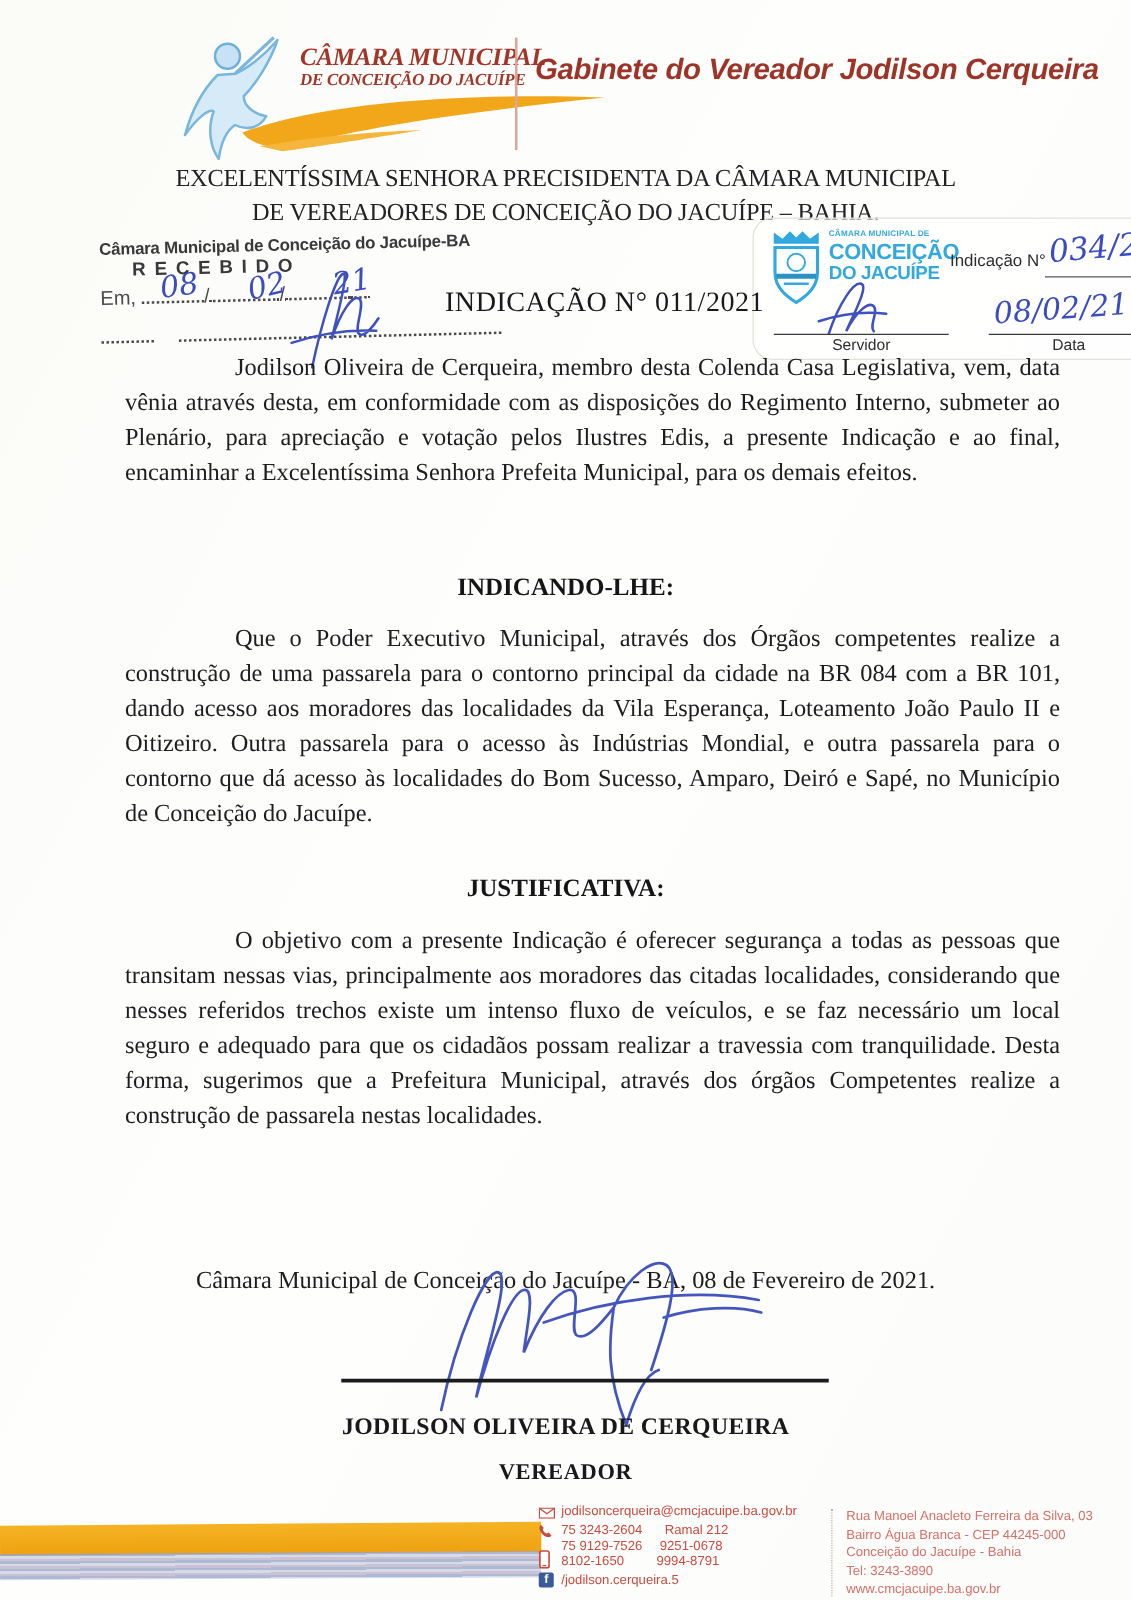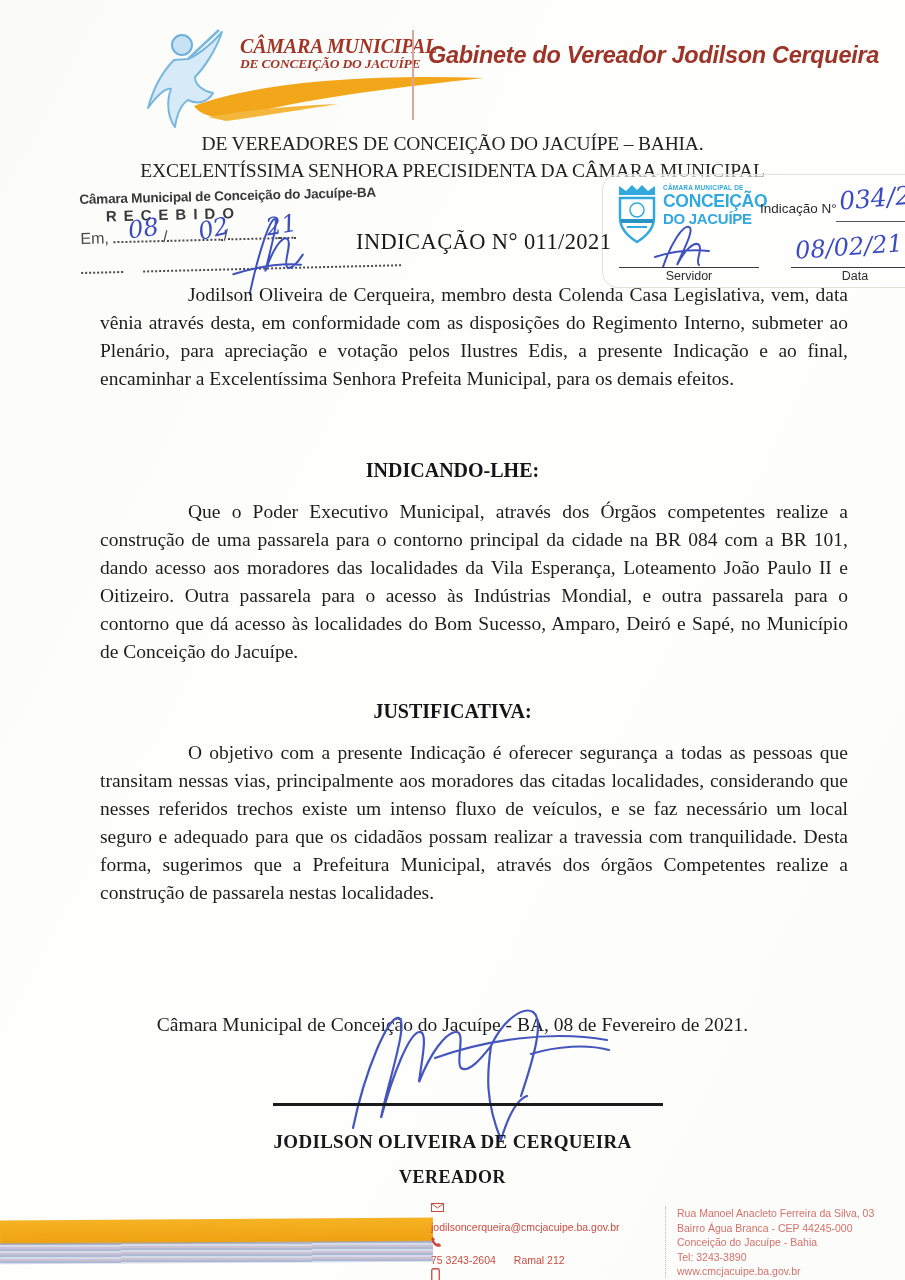--- a/index.html
+++ b/index.html
@@ -51,21 +51,21 @@
   
   .main-sig { position:absolute; left:295px; top:1000px; }
   .sig-rule { position:absolute; left:273px; top:1103px; width:390px; height:2.5px; background:#1b1b1d; }
   .sig-name { position:absolute; left:0; top:1131px; width:100%; text-align:center; font-weight:bold; font-size:19px; letter-spacing:0.3px; color:#19191b; }
   .sig-role { position:absolute; left:0; top:1167px; width:100%; text-align:center; font-weight:bold; font-size:18px; letter-spacing:0.5px; color:#19191b; }
   
   .band-yellow { position:absolute; left:0; top:1219px; width:433px; height:24px; background:linear-gradient(#f5b324,#eea110); transform:rotate(-0.4deg); }
   .band-blue { position:absolute; left:0; top:1242px; width:433px; height:21px;
     background:repeating-linear-gradient(180deg,#93a2c6 0 2px,#c9cfe2 2px 4px,#b9aec6 4px 6px); opacity:.75; transform:rotate(-0.3deg); }
   .contact { position:absolute; left:431px; top:1203px; width:232px; font-family:"Liberation Sans",sans-serif; font-size:10.5px; color:#c94b40; }
-  .crow { display:flex; align-items:flex-start; gap:5px; margin-bottom:2.5px;flex-direction:column; }
+  .crow { display:flex; align-items:flex-end; gap:5px; margin-bottom:2.5px; }
   .crow .ic { flex:0 0 13px; display:inline-flex; }
   .cphone-gap { display:inline-block; width:18px; }
   .mob2 { line-height:11.5px; }
   .mobsp { display:inline-block; width:14px; }
   .fb-badge { width:12px; height:12px; background:#3a5a9a; color:#fff; font-family:"Liberation Sans",sans-serif; font-weight:bold; font-size:10px; text-align:center; line-height:12px; border-radius:2px; }
   .foot-divider { position:absolute; left:665px; top:1207px; height:70px; border-left:1.5px dotted #bcb7ae; }
   .addr { position:absolute; left:677px; top:1206px; width:225px; font-family:"Liberation Sans",sans-serif; font-size:10.5px; line-height:14.5px; color:#d4716a; }
 </style>
 </head>
 <body>
@@ -86,22 +86,22 @@
     </svg>
   </span>
   <div class="logo-text">
     <div class="logo-line1">CÂMARA MUNICIPAL</div>
     <div class="logo-line2">DE CONCEIÇÃO DO JACUÍPE</div>
   </div>
   <div class="header-divider"></div>
   <div class="office-title">Gabinete do Vereador Jodilson Cerqueira</div>
 
   <div class="addressee">
+    <div>EXCELENTÍSSIMA SENHORA PRECISIDENTA DA CÂMARA MUNICIPAL</div>
     <div>DE VEREADORES DE CONCEIÇÃO DO JACUÍPE – BAHIA.</div>
-    <div>EXCELENTÍSSIMA SENHORA PRECISIDENTA DA CÂMARA MUNICIPAL</div>
   </div>
 
   <div class="stamp-received">
     <div class="sr-org">Câmara Municipal de Conceição do Jacuípe-BA</div>
     <div class="sr-recebido">RECEBIDO</div>
     <div class="sr-emrow">
       <span>Em,</span>
       <span class="dotseg" style="width:50px"></span>/<span class="dotseg" style="width:56px"></span>/<span class="dotseg" style="width:52px"></span><span class="dotseg" style="width:16px"></span>
       <span class="hw" style="left:48px; top:-12px; font-size:24px; transform:rotate(-6deg)">08</span>
       <span class="hw" style="left:118px; top:-10px; font-size:24px; transform:rotate(-12deg)">02</span>

